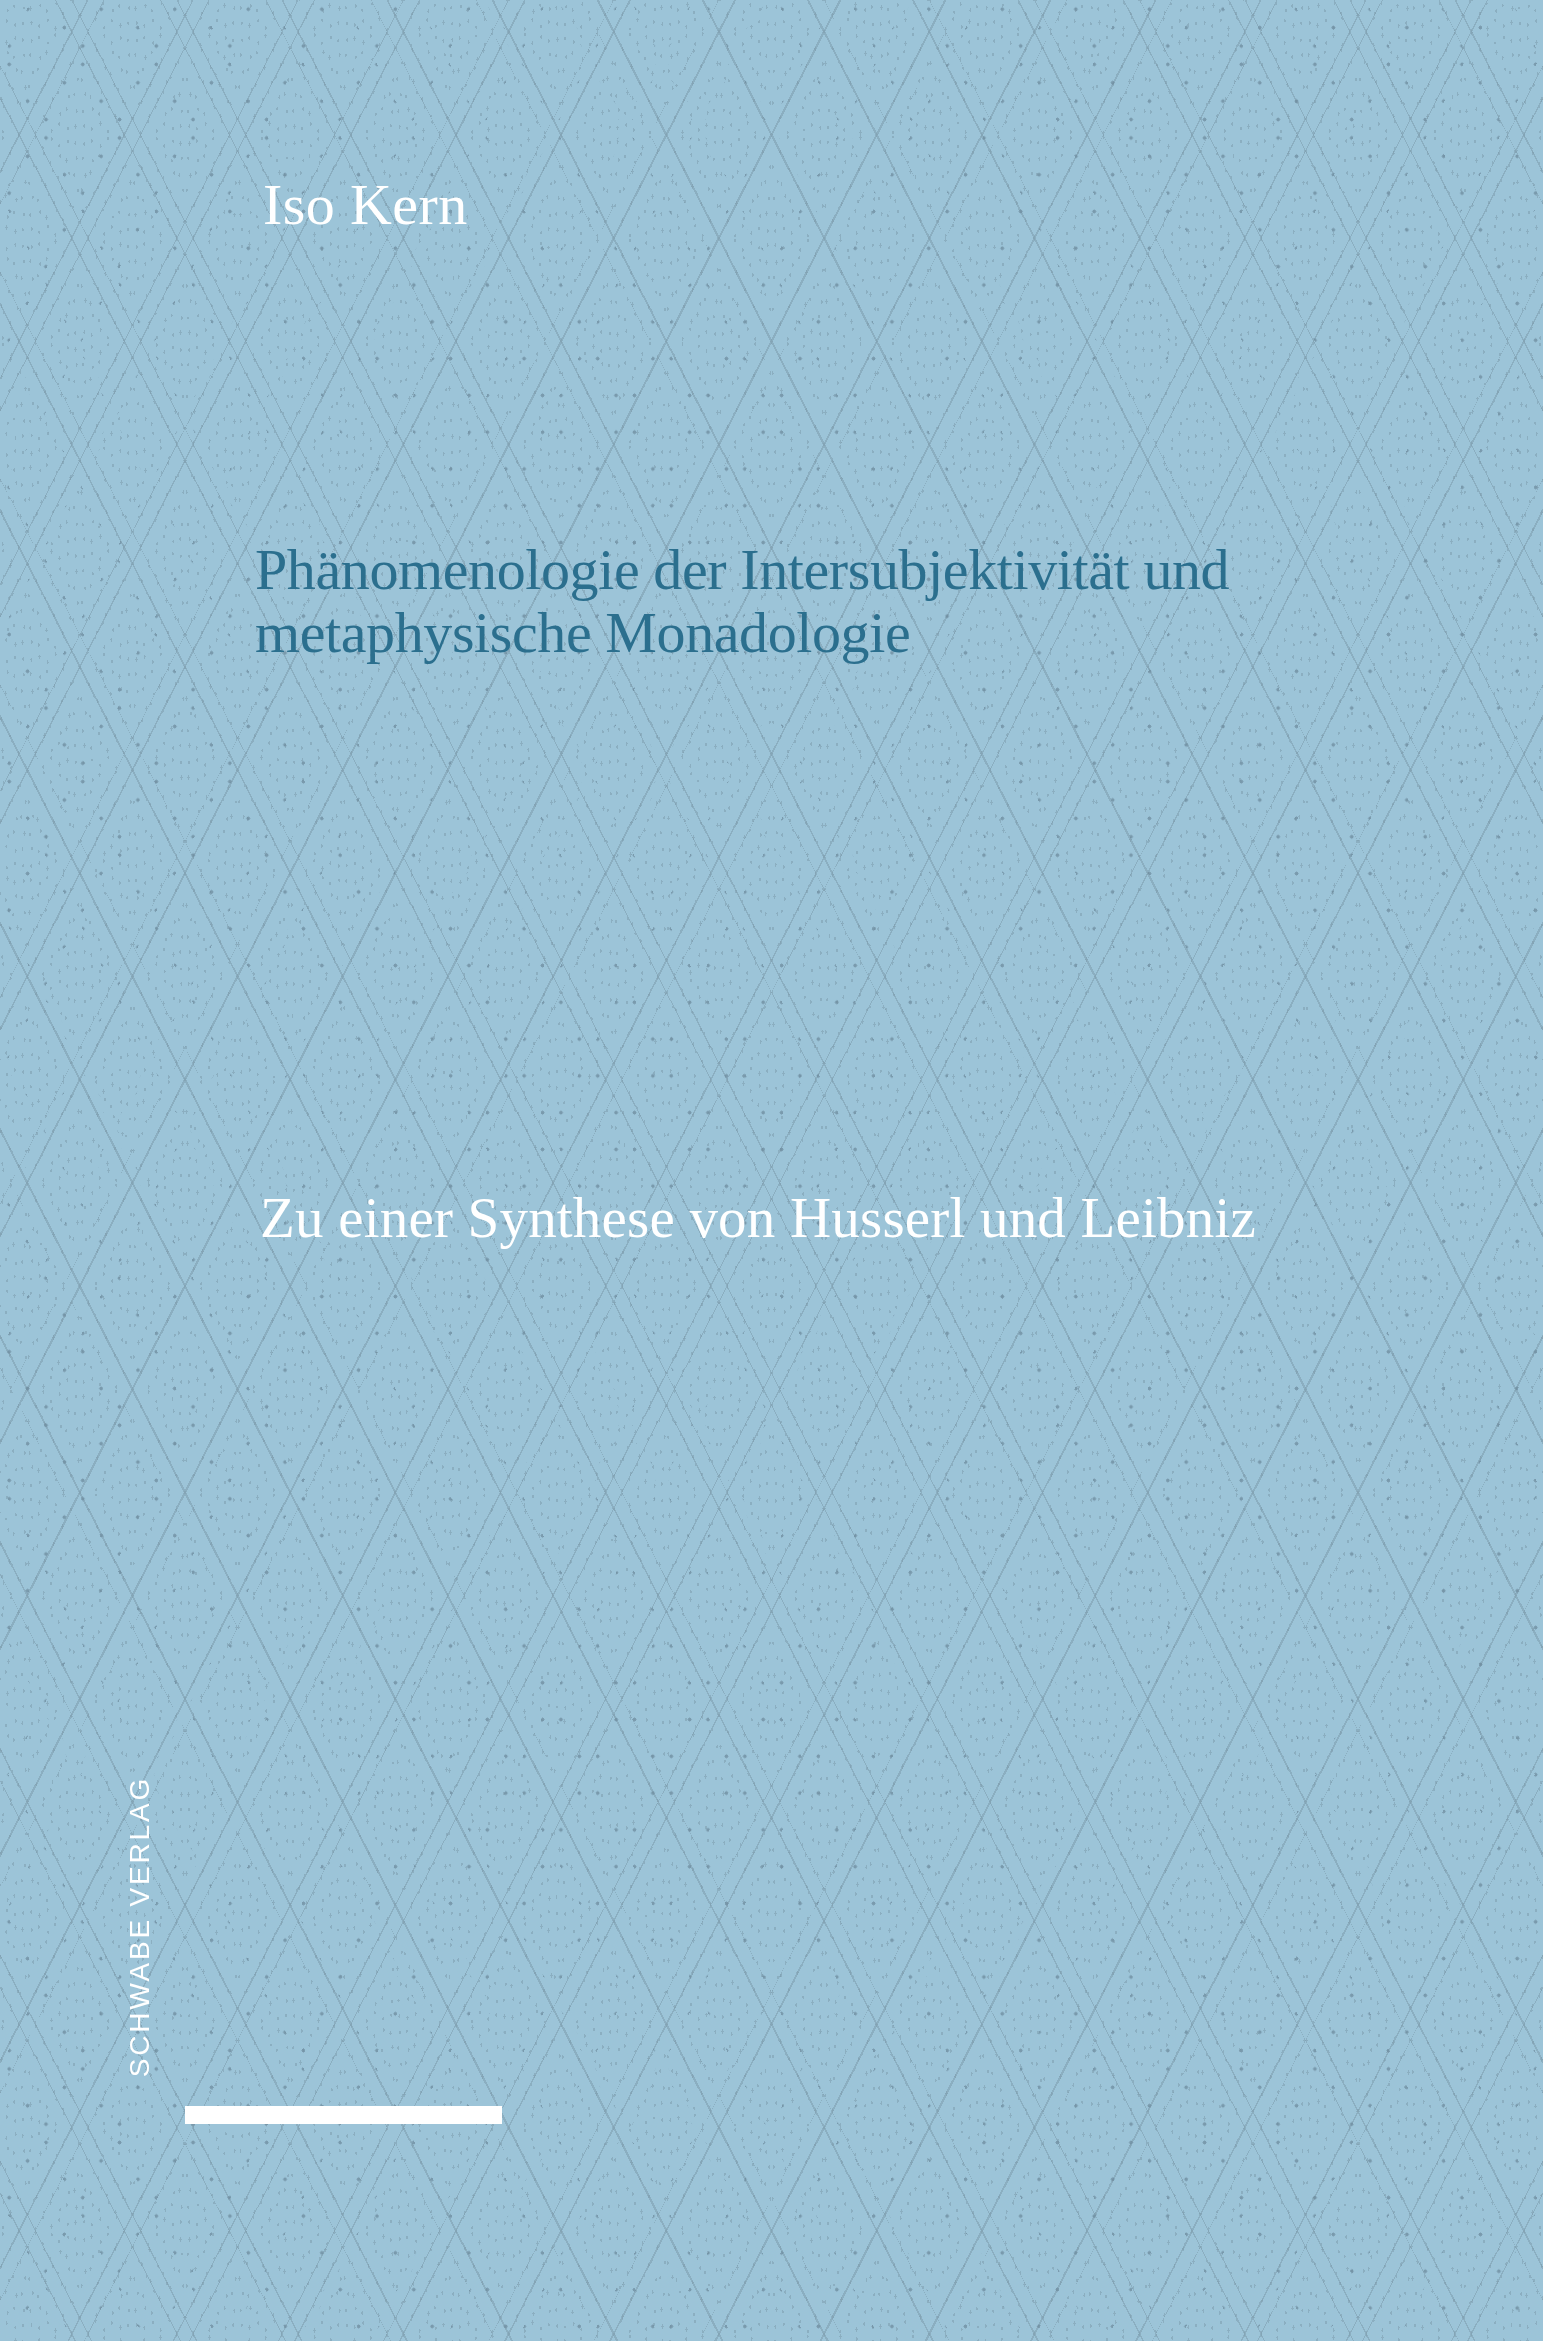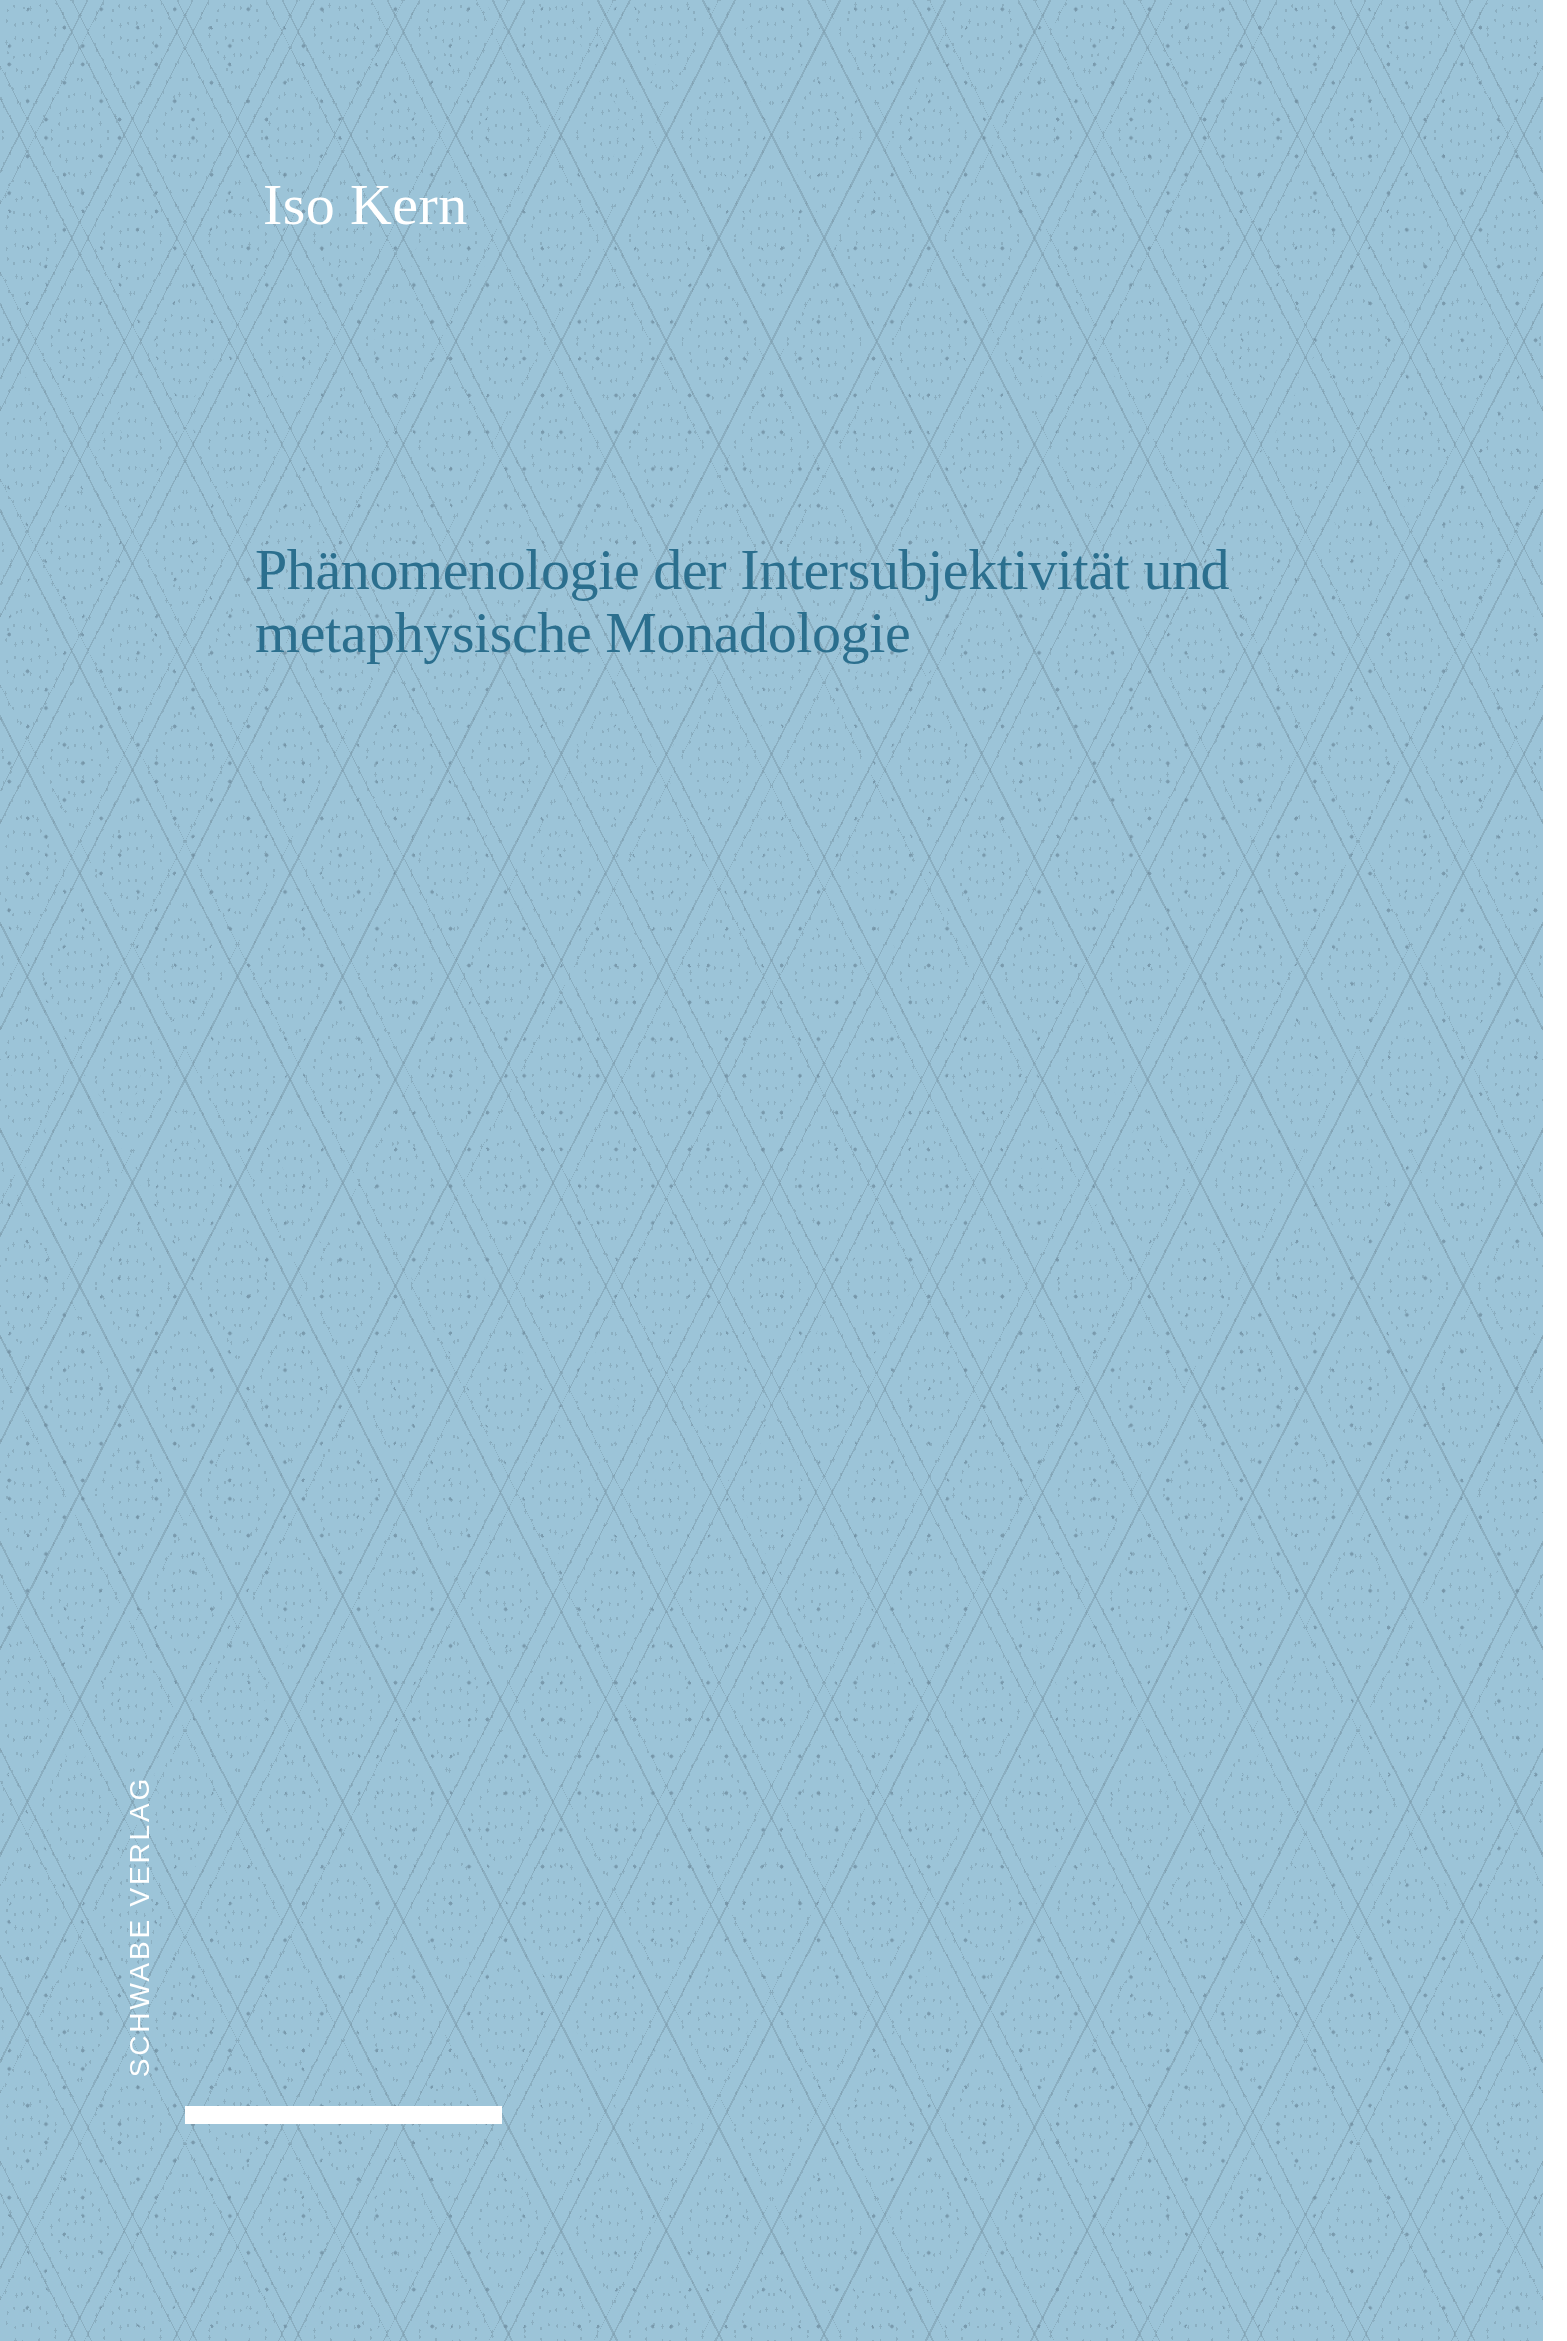--- a/index.html
+++ b/index.html
@@ -131,20 +131,21 @@
 
   <div class="pattern"></div>
   <div class="dots"></div>
 
   <div class="content">
 
     <div class="author">Iso Kern</div>
 
     <div class="title">Phänomenologie der Intersubjektivität und metaphysische Monadologie</div>
 
+    <div class="subtitle">Zu einer Synthese von Husserl und Leibniz</div>
 
     <div class="publisher">SCHWABE VERLAG</div>
 
     <div class="rule"></div>
 
   </div>
 </div>
 
 
 </body></html>

